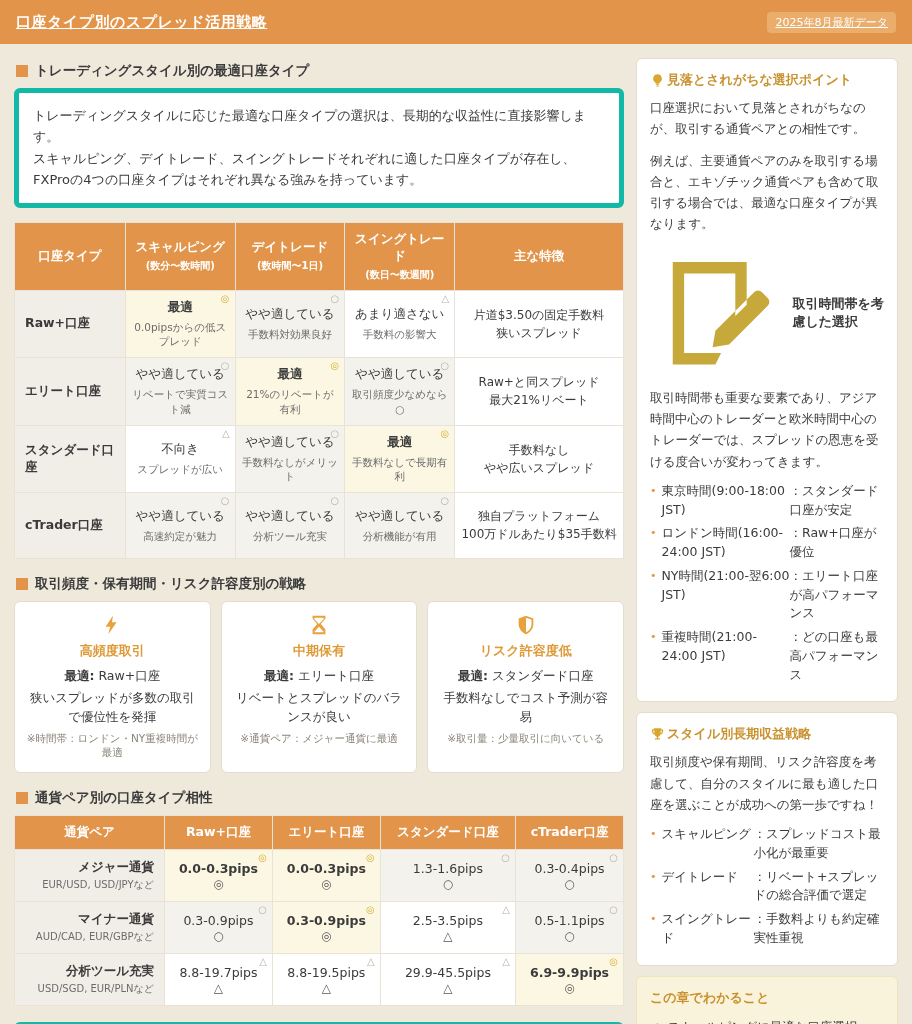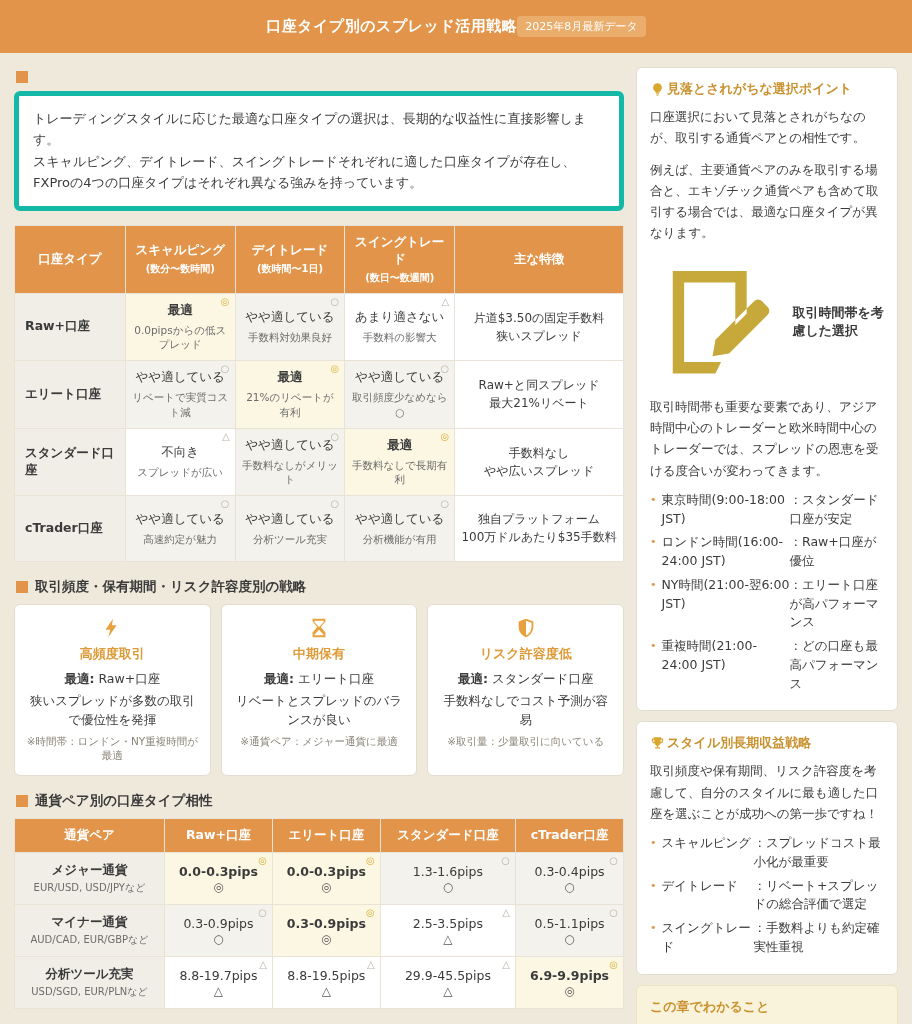--- a/index.html
+++ b/index.html
@@ -3,23 +3,24 @@
 <meta charset="utf-8">
 <style>
   * { margin:0; padding:0; box-sizing:border-box; }
   html,body { width:912px; }
   body {
     font-family:"DejaVu Sans","Liberation Sans",sans-serif;
     background:#EFE9DC; color:#3b3b3b; font-size:13px;
   }
   
   .topbar {
-    background:#E2954A; color:#fff; height:53px;
-    display:flex; align-items:center; justify-content:center;
+    background:#E2954A; color:#fff; height:44px;
+    display:flex; align-items:center; justify-content:space-between;
     padding:0 16px;
+    text-decoration:underline;
   }
   .topbar h1 { font-size:15px; font-weight:bold; letter-spacing:.5px; }
   .badge {
     background:#EBAD6B; color:#fff; font-size:11px;
     padding:3px 8px; border-radius:4px;
   }
   
   .layout { display:flex; gap:12px; padding:14px; align-items:flex-start; }
   .left  { width:610px; flex:none; }
   .right { width:262px; flex:none; display:flex; flex-direction:column; gap:10px; }
@@ -58,21 +59,21 @@
     flex:1; background:#fff; border:1px solid #E3DDCF; border-radius:6px;
     padding:12px 10px; text-align:center;
   }
   .scard .icon { display:block; margin:0 auto 6px auto; width:22px; height:22px; }
   .scard .t { color:#DE9A37; font-weight:bold; font-size:13px; margin-bottom:8px; }
   .scard .best-line { font-size:12.5px; margin-bottom:4px; }
   .scard .best-line b { font-weight:bold; }
   .scard .d { font-size:12.5px; line-height:1.5; margin-bottom:6px; }
   .scard .n { font-size:10.5px; color:#8a8578; }
   
-  .t2 tbody th { background:#F1EEE7; text-align:center; padding:8px 10px; width:150px; }
+  .t2 tbody th { background:#F1EEE7; text-align:right; padding:8px 10px; width:150px; }
   .t2 tbody th .pair { font-weight:bold; font-size:12.5px; display:block; }
   .t2 tbody th .psub { font-weight:normal; font-size:10px; color:#6c6c6c; display:block; margin-top:2px; }
   .t2 td { position:relative; padding:7px 4px; height:52px; }
   .t2 .val { font-size:12.5px; }
   .t2 td.best .val { font-weight:bold; }
   .t2 .sym { display:block; font-size:12px; color:#555; margin-top:2px; line-height:1; }
   
   .chart-card { padding:12px 12px 10px 12px; }
   .chart-title { text-align:left; font-weight:bold; font-size:13px; margin-bottom:10px; }
   
@@ -99,20 +100,21 @@
 <header class="topbar">
   <h1>口座タイプ別のスプレッド活用戦略</h1>
   <span class="badge">2025年8月最新データ</span>
 </header>
 
 <div class="layout">
   <main class="left">
 
     <div class="section-head">
       <span class="sq"></span>
+      <span>トレーディングスタイル別の最適口座タイプ</span>
     </div>
 
     <div class="card intro">トレーディングスタイルに応じた最適な口座タイプの選択は、長期的な収益性に直接影響します。
 スキャルピング、デイトレード、スイングトレードそれぞれに適した口座タイプが存在し、FXProの4つの口座タイプはそれぞれ異なる強みを持っています。</div>
 
     <table class="t1">
       <thead>
         <tr>
           <th>口座タイプ</th>
           <th><span>スキャルピング</span><span class="sub">(数分〜数時間)</span></th>

